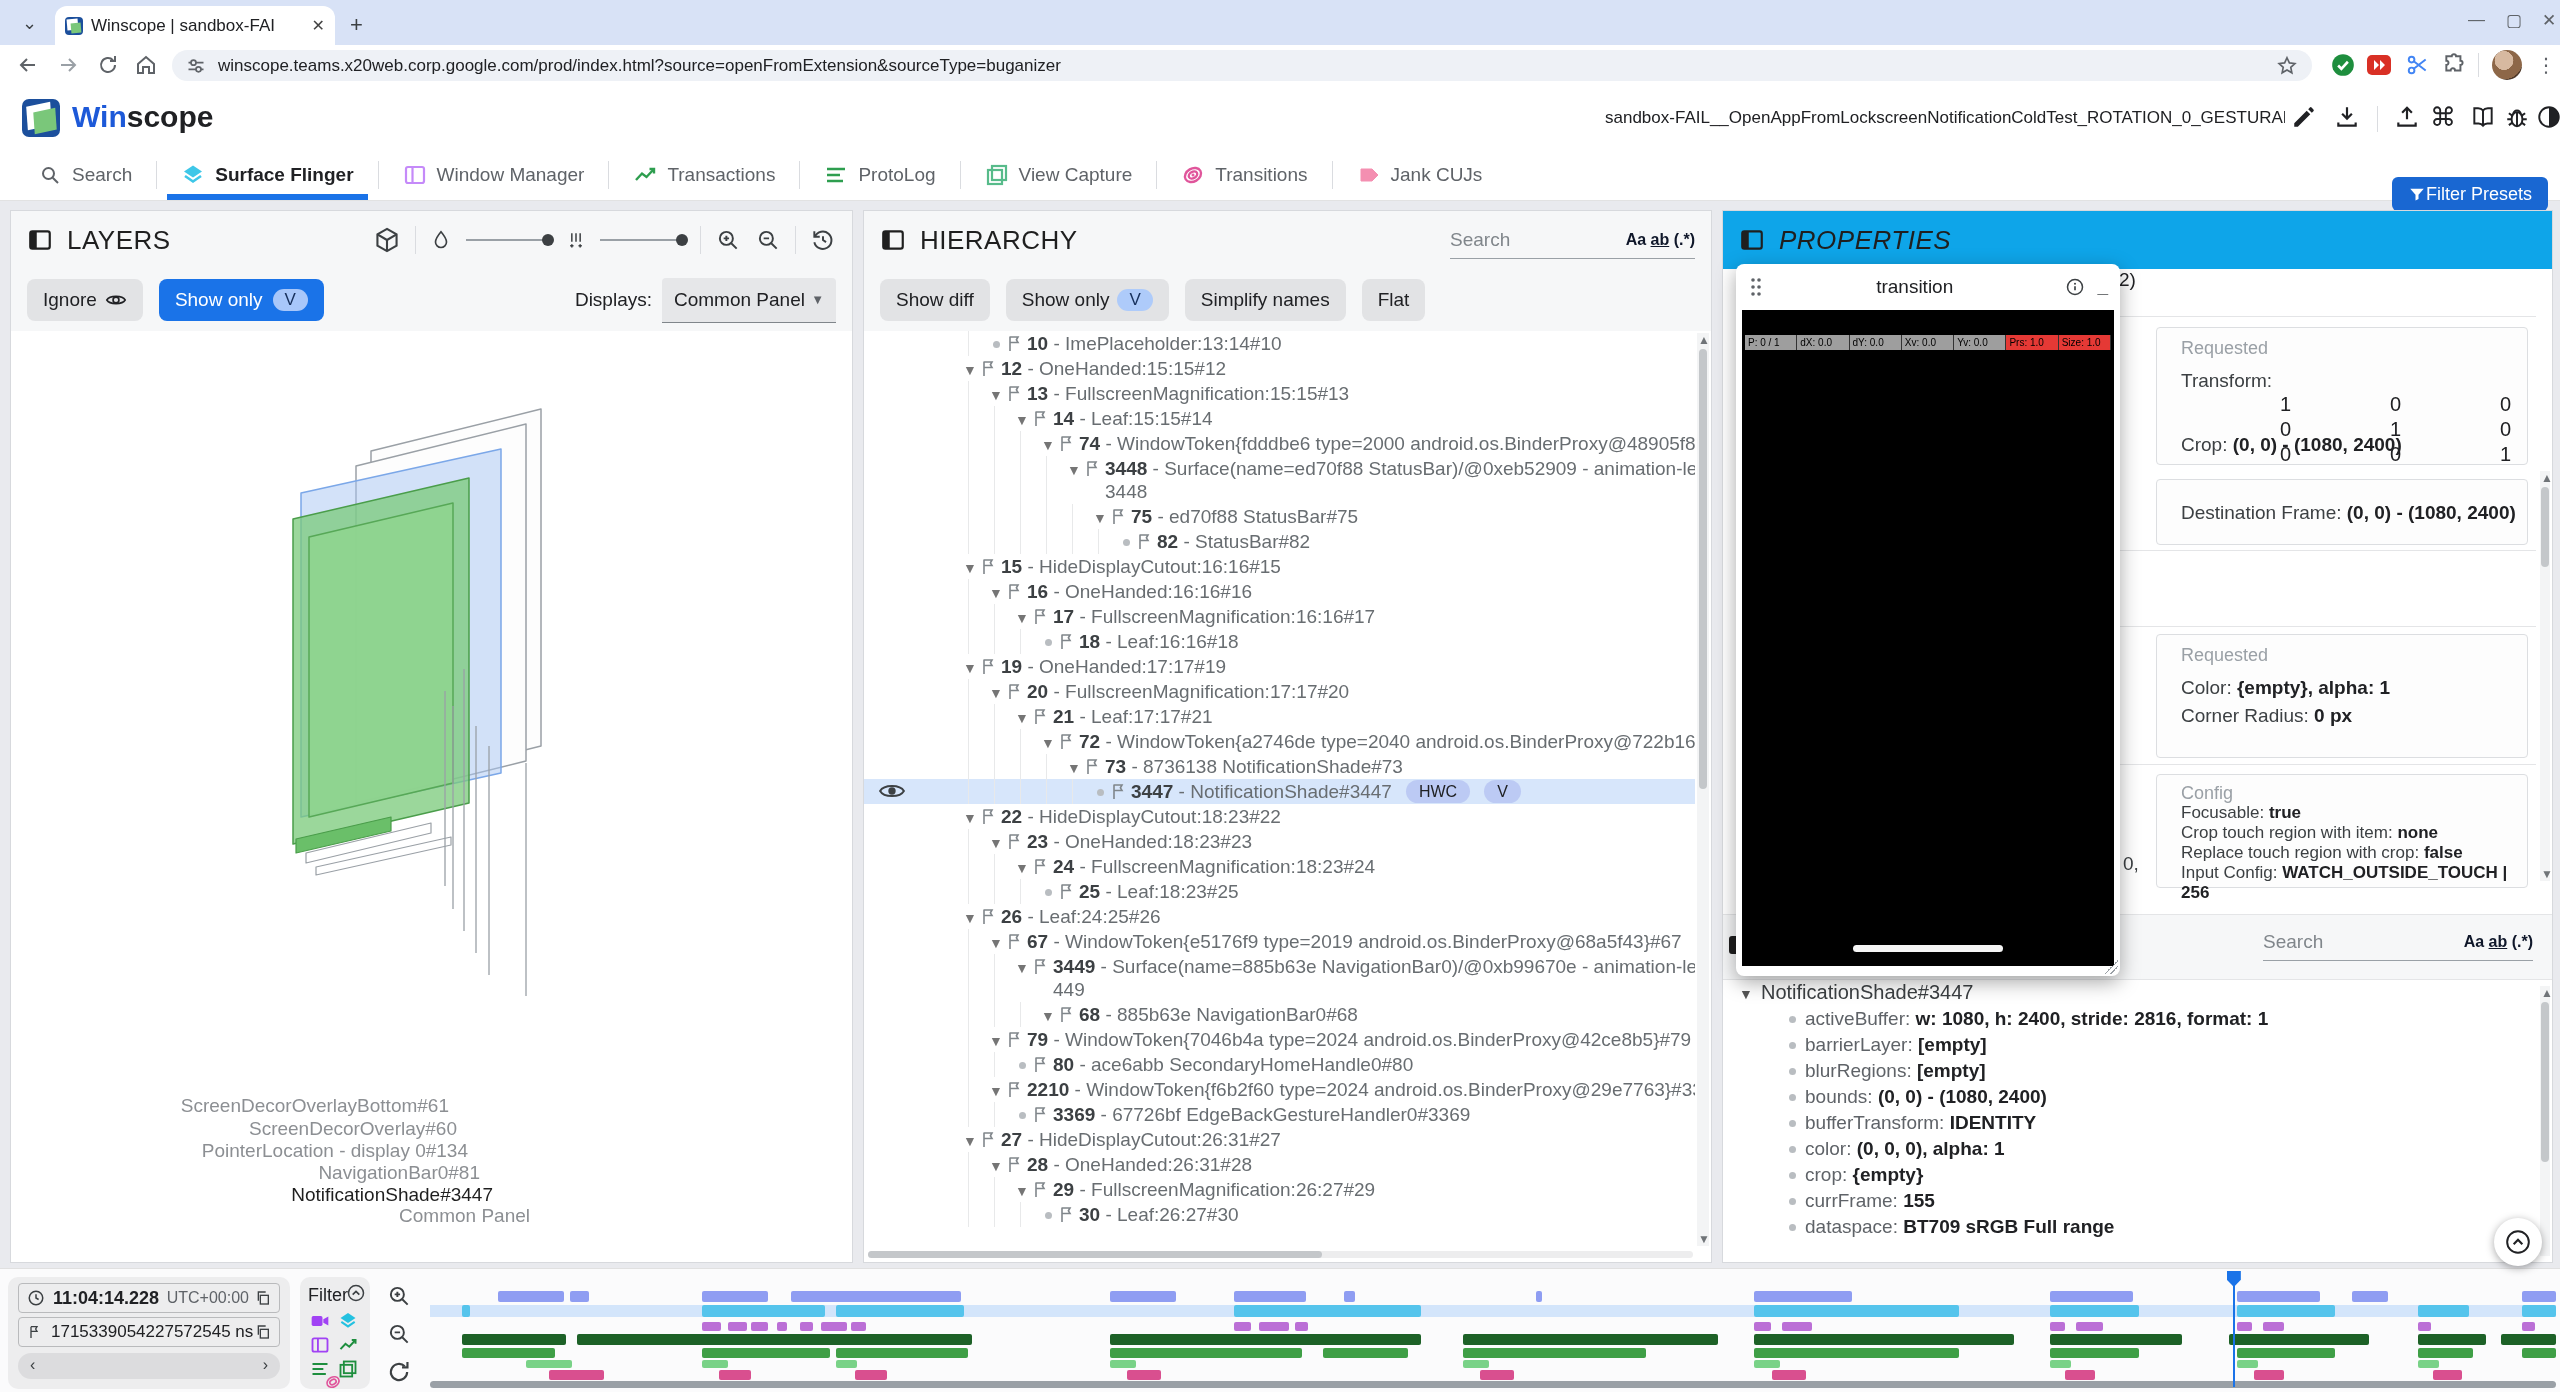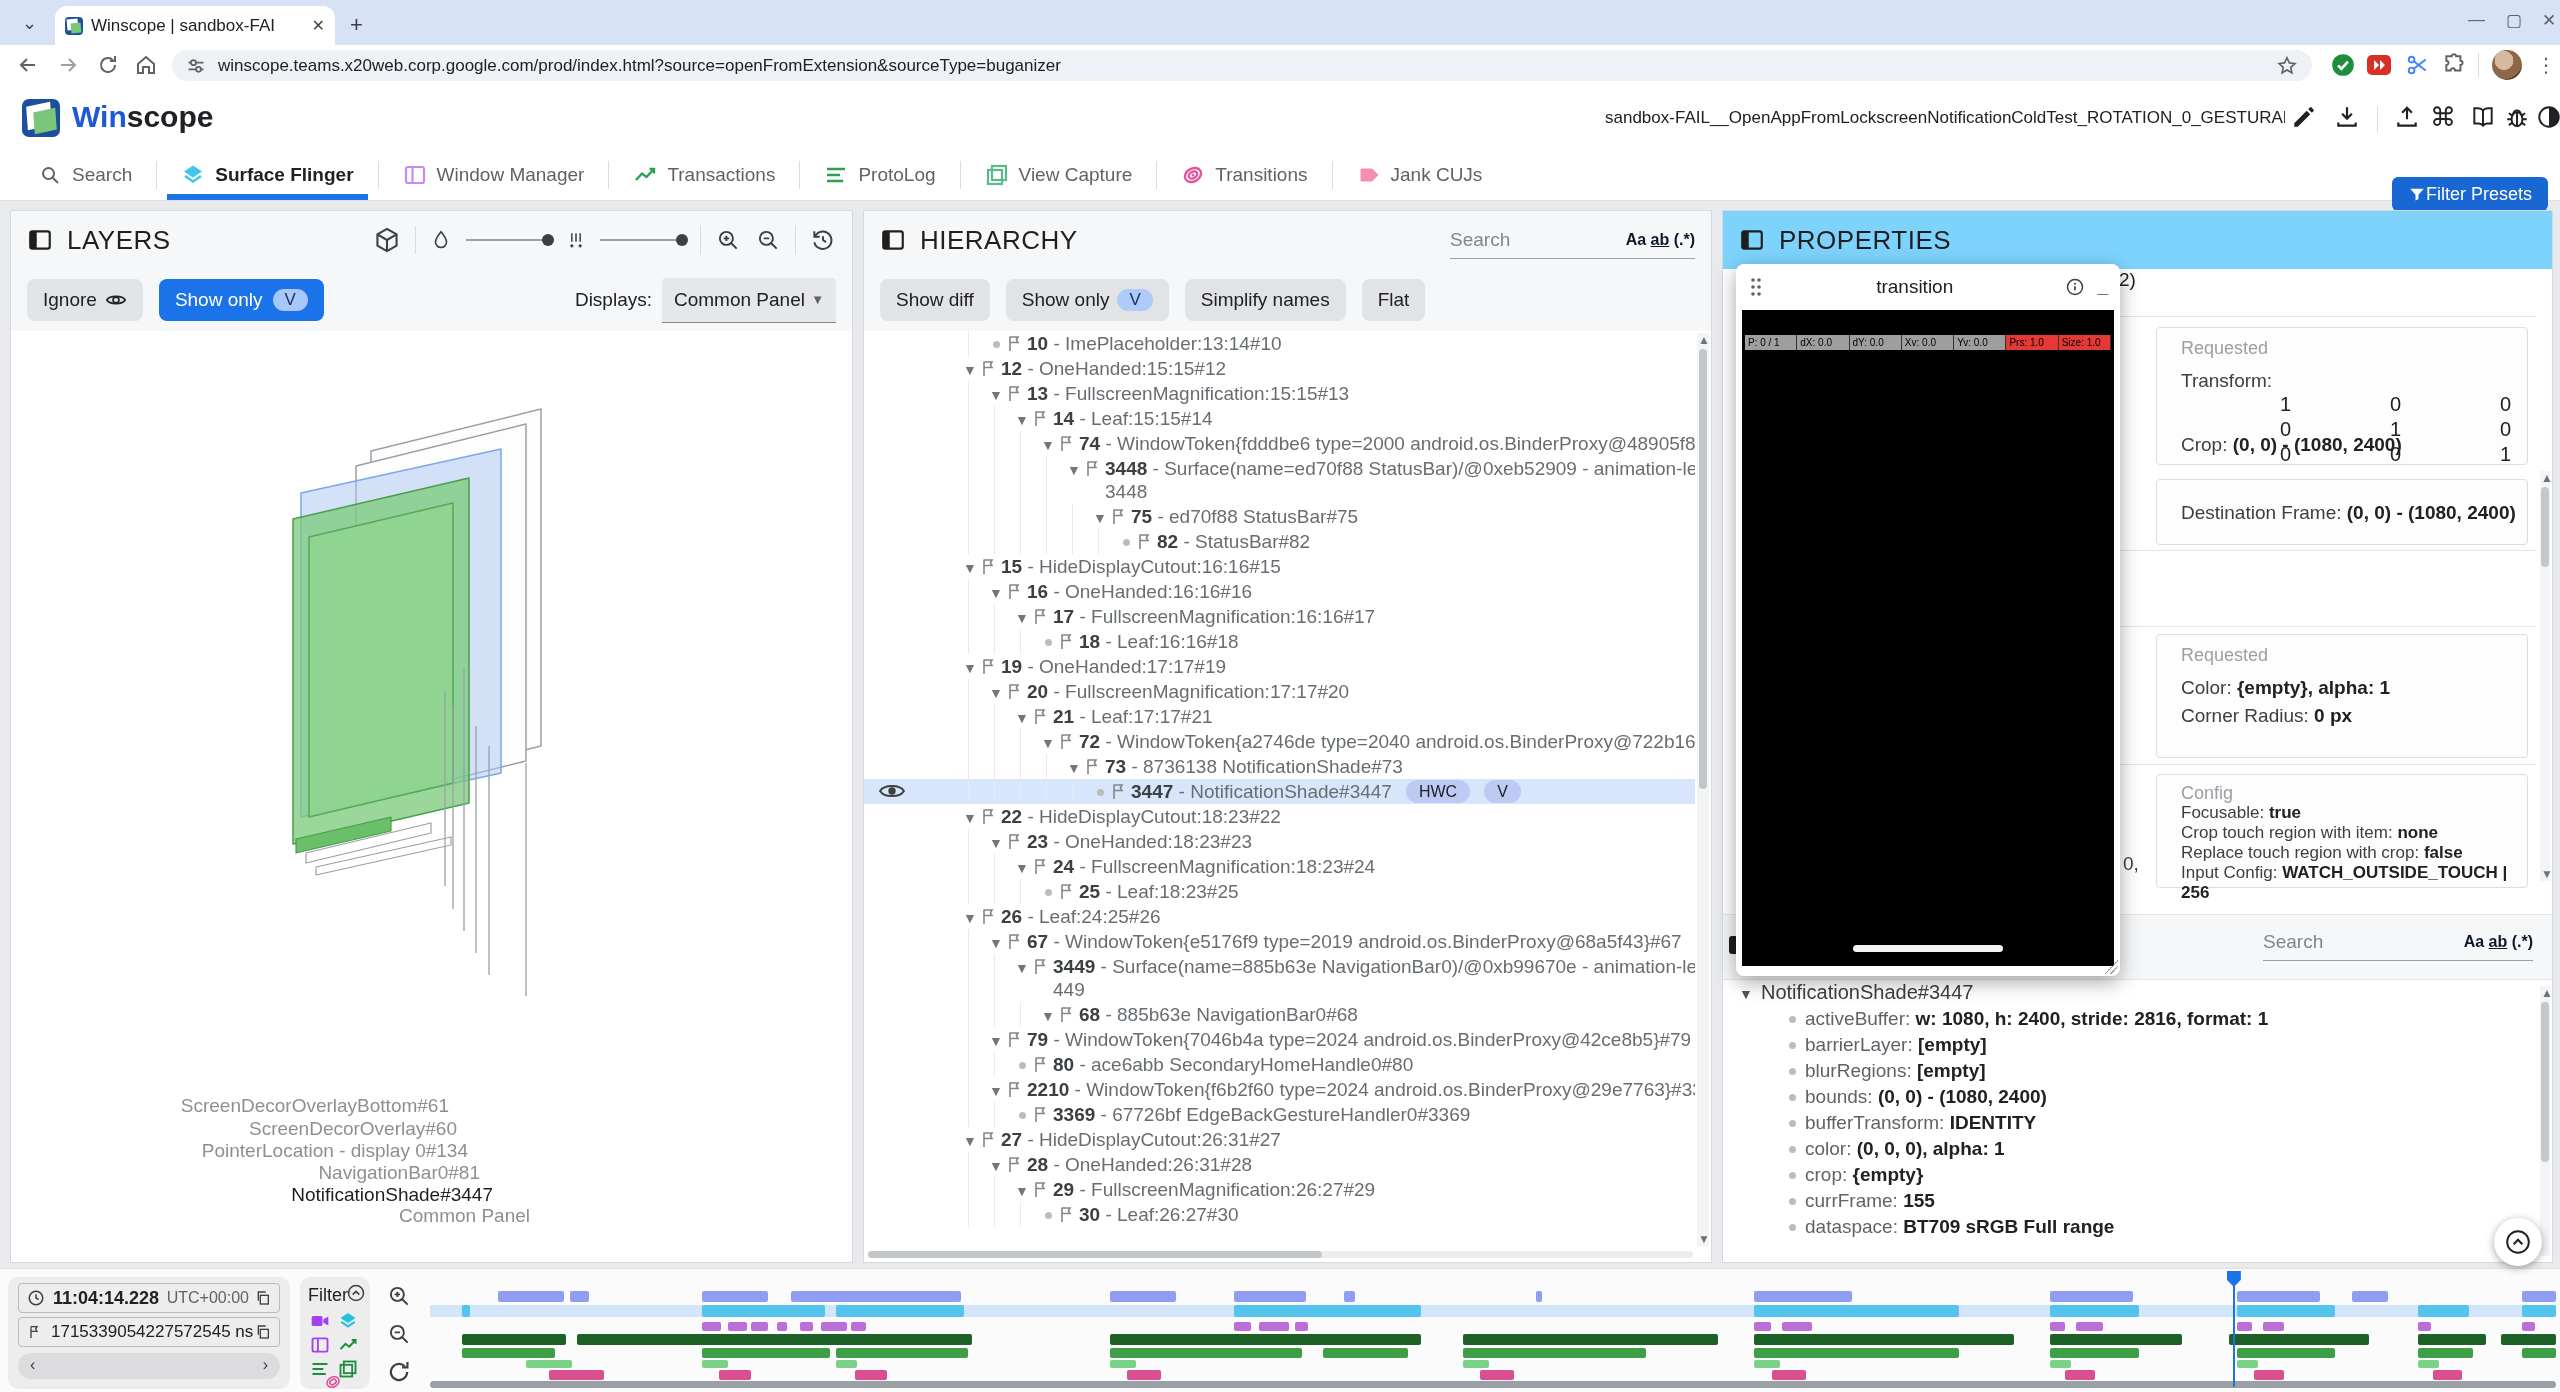--- a/index.html
+++ b/index.html
@@ -581,21 +581,21 @@
       <span class="sbarrow" style="top:0;">▲</span>
       <div class="thumb" style="top:16px;height:440px;"></div>
       <span class="sbarrow" style="bottom:0;">▼</span>
     </div>
     <div style="position:absolute;left:4px;right:18px;bottom:4px;height:7px;background:#ededee;border-radius:4px;">
       <div style="position:absolute;left:0;width:55%;height:7px;background:#c4c7ca;border-radius:4px;"></div>
     </div>
   </div>
 
   <div class="panel" style="left:1722px;top:210px;width:831px;height:1053px;">
-    <div class="phead" style="background:#7dd3fc;">
+    <div class="phead" style="background:#0ea5e9;font-style:italic;">
       <span>
           <svg width="26" height="26" viewBox="0 0 24 24">
             <rect x="3" y="4" width="18" height="16" rx="2" stroke="#1f1f1f" stroke-width="2" fill="none"></rect>
             <rect x="3" y="4" width="6" height="16" fill="#1f1f1f"></rect>
           </svg>
         </span>
       <span class="ptitle">PROPERTIES</span>
     </div>
 
     <span class="ghosttext" style="left:396px;top:58px;">2)</span>

